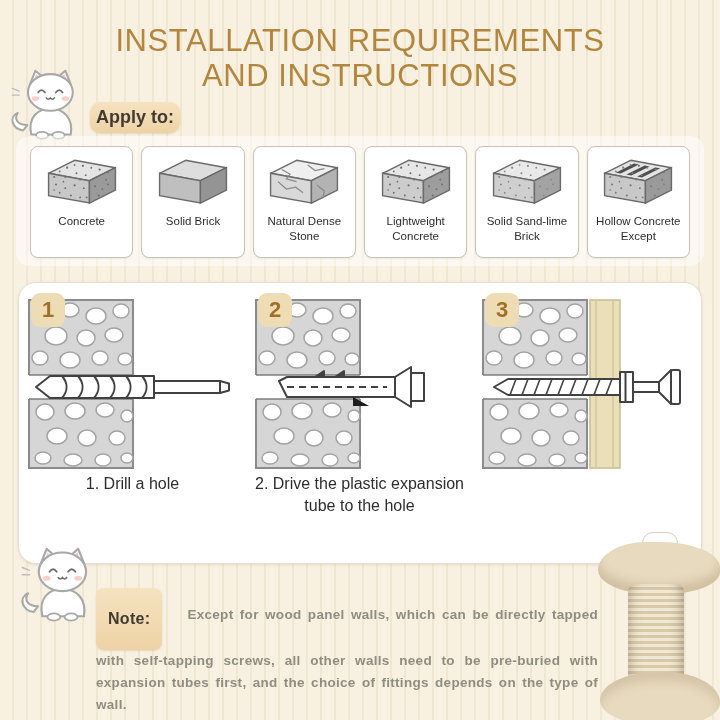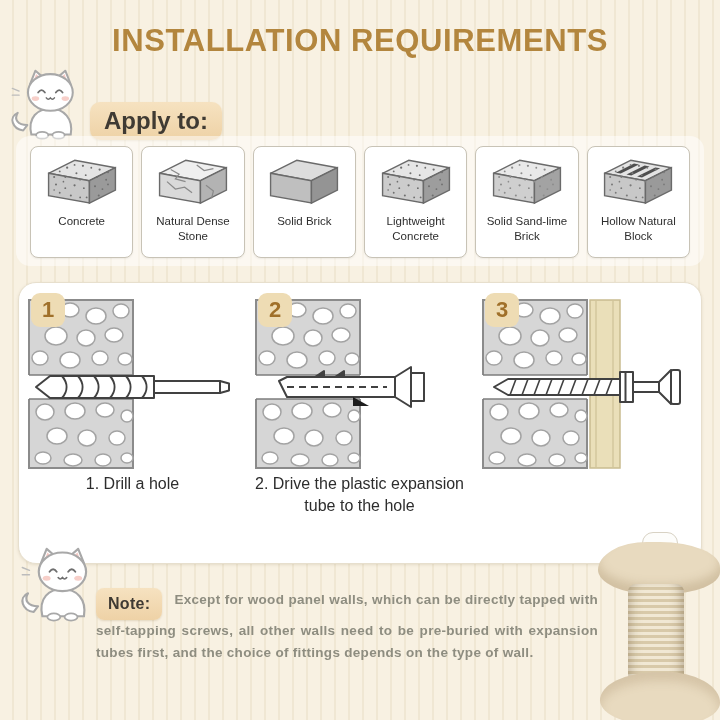--- a/index.html
+++ b/index.html
@@ -1,43 +1,43 @@
 <!DOCTYPE html>
 <html><head>
 <meta charset="utf-8">
 <style>
   *{box-sizing:border-box;margin:0;padding:0}
   html,body{width:720px;height:720px}
   body{font-family:"Liberation Sans",sans-serif;overflow:hidden}
   .page{position:relative;width:720px;height:720px;
     background:repeating-linear-gradient(90deg,#f8f1e2 0px,#f8f1e2 12px,#f0e7d3 12px,#f0e7d3 14px);}
   .title{position:absolute;top:24px;left:0;width:100%;text-align:center;color:#b3863e;
-    font-weight:bold;font-size:31px;letter-spacing:.6px;line-height:1.12}
+    font-weight:normal;font-size:31px;letter-spacing:.6px;line-height:1.12}
   .cat{position:absolute}
   .cat.top{left:6px;top:68px;width:86px;height:72px}
   .cat.bottom{left:16px;top:546px;width:90px;height:76px}
   .apply-badge{position:absolute;left:90px;top:102px;background:linear-gradient(180deg,#f6e2c0,#eed2a6);
-    border-radius:10px;padding:5px 14px;font-size:24px;font-weight:bold;color:#3f3a33;box-shadow:0 1px 2px rgba(140,110,60,.2)}
+    border-radius:10px;padding:5px 6px;font-size:18px;font-weight:bold;color:#3f3a33;box-shadow:0 1px 2px rgba(140,110,60,.2)}
   .cards-wrap{position:absolute;left:16px;top:136px;width:688px;height:130px;background:rgba(255,255,255,.5);border-radius:14px}
   .cards{position:absolute;left:30px;top:146px;width:660px;display:flex;gap:8px}
   .card{flex:1;background:#fff;border:1px solid #c8c3b6;border-radius:8px;height:112px;display:flex;
     flex-direction:column;align-items:center;padding-top:9px;box-shadow:0 1px 2px rgba(0,0,0,.06)}
   .mat-svg{width:78px;height:55px;flex:none}
   .card-label{font-size:11.5px;color:#2e2e2e;text-align:center;line-height:1.3;margin-top:3px;padding:0 2px}
   .panel{position:absolute;left:18px;top:282px;width:684px;height:282px;background:#fff;border-radius:18px;
     border:1px solid #e7dfcd;box-shadow:0 1px 3px rgba(120,100,60,.15);display:flex}
   .step{position:relative;width:227px;display:flex;flex-direction:column;align-items:center}
   .step-num{position:absolute;left:12px;top:10px;width:34px;height:34px;background:#eedcb4;border-radius:9px;
     color:#a0702a;font-size:22px;font-weight:bold;display:flex;align-items:center;justify-content:center;z-index:2}
   .step-svg{width:210px;height:170px;margin-top:16px}
   .step-caption{font-size:16px;color:#2d2d2d;text-align:center;line-height:1.35;margin-top:4px;max-width:212px}
   .step.s3 .step-caption{max-width:170px}
   .note-wrap{position:absolute;left:96px;top:588px;width:502px}
   .note-badge{display:inline-block;background:linear-gradient(180deg,#f6e2c0,#eed2a6);border-radius:8px;
-    padding:3px 12px;font-size:16px;font-weight:bold;color:#3f3a33;margin-right:12px;vertical-align:-5px;
+    padding:18px 12px;font-size:16px;font-weight:bold;color:#3f3a33;margin-right:25px;vertical-align:-5px;
     box-shadow:0 1px 2px rgba(140,110,60,.2)}
   .note-text{font-size:13.5px;color:#8e8d80;text-align:justify;line-height:1.62;letter-spacing:.3px;font-weight:bold}
   .post{position:absolute;left:598px;top:536px;width:122px;height:184px}
   .cap{position:absolute;left:44px;top:-4px;width:36px;height:22px;background:#fdfdfb;border:1.5px solid #d8d2c4;border-radius:11px}
   .fluff{position:absolute;background:#e8dabf}
   .fluff.top{left:0;top:6px;width:122px;height:52px;border-radius:45% 55% 50% 50%/60% 55% 48% 52%;
     box-shadow:inset 0 -9px 10px rgba(150,125,85,.28)}
   .fluff.base{left:2px;top:136px;width:120px;height:54px;border-radius:50% 48% 46% 54%/55% 60% 45% 50%;
     box-shadow:inset 0 9px 10px rgba(150,125,85,.22)}
   .pole{position:absolute;left:30px;top:48px;width:56px;height:98px;
@@ -130,20 +130,21 @@
       <ellipse cx="76" cy="99" rx="9" ry="5" fill="#fff" stroke="#a8a8a8" stroke-width="2.5"></ellipse>
       <path d="M8,30 l10,4 M8,40 l10,0" stroke="#bcbcbc" stroke-width="2" stroke-linecap="round" fill="none"></path>
     </symbol>
   </defs>
 </svg>
 
 <div class="page">
 
   <div class="title">
     <div>INSTALLATION REQUIREMENTS</div>
+    <div>AND INSTRUCTIONS</div>
   </div>
 
   <svg class="cat top" viewBox="0 0 124 106">
       <use href="#cat-sym"></use>
     </svg>
 
   <div class="apply-badge">Apply to:</div>
 
   <div class="cards-wrap"></div>
 
@@ -151,45 +152,45 @@
     <div class="card">
       <svg class="mat-svg" viewBox="0 0 84 58">
         <polygon points="6,18 34,4 78,12 50,26" fill="#e4e4e4" stroke="#6a6a6a" stroke-width="1.5" stroke-linejoin="round"></polygon>
         <polygon points="6,18 50,26 50,50 6,42" fill="#c8c8c8" stroke="#6a6a6a" stroke-width="1.5"></polygon>
         <polygon points="50,26 78,12 78,36 50,50" fill="#9a9a9a" stroke="#6a6a6a" stroke-width="1.5"></polygon>
         <g clip-path="url(#block-clip)">
             <use href="#speckles" fill="#6f6f6f"></use>
           </g>
       </svg>
       <span class="card-label">Concrete</span>
+    </div>
+    <div class="card">
+      <svg class="mat-svg" viewBox="0 0 84 58">
+        <polygon points="6,18 34,4 78,12 50,26" fill="#dddddd" stroke="#6a6a6a" stroke-width="1.5" stroke-linejoin="round"></polygon>
+        <polygon points="6,18 50,26 50,50 6,42" fill="#bfbfbf" stroke="#6a6a6a" stroke-width="1.5"></polygon>
+        <polygon points="50,26 78,12 78,36 50,50" fill="#949494" stroke="#6a6a6a" stroke-width="1.5"></polygon>
+      </svg>
+      <span class="card-label">Solid Brick</span>
     </div>
     <div class="card">
       <svg class="mat-svg" viewBox="0 0 84 58">
         <polygon points="6,18 34,4 78,12 50,26" fill="#efefef" stroke="#6a6a6a" stroke-width="1.5" stroke-linejoin="round"></polygon>
         <polygon points="6,18 50,26 50,50 6,42" fill="#d9d9d9" stroke="#6a6a6a" stroke-width="1.5"></polygon>
         <polygon points="50,26 78,12 78,36 50,50" fill="#b3b3b3" stroke="#6a6a6a" stroke-width="1.5"></polygon>
         <g fill="none" stroke="#8a8a8a" stroke-width="1.3">
           <path d="M18,14 l9,5 -4,5 11,3"></path>
           <path d="M46,9 l8,6 10,-2"></path>
           <path d="M14,27 l9,8 10,-2 8,6"></path>
           <path d="M56,31 l8,6 -2,8"></path>
         </g>
       </svg>
       <span class="card-label">Natural Dense Stone</span>
     </div>
     <div class="card">
       <svg class="mat-svg" viewBox="0 0 84 58">
-        <polygon points="6,18 34,4 78,12 50,26" fill="#dddddd" stroke="#6a6a6a" stroke-width="1.5" stroke-linejoin="round"></polygon>
-        <polygon points="6,18 50,26 50,50 6,42" fill="#bfbfbf" stroke="#6a6a6a" stroke-width="1.5"></polygon>
-        <polygon points="50,26 78,12 78,36 50,50" fill="#949494" stroke="#6a6a6a" stroke-width="1.5"></polygon>
-      </svg>
-      <span class="card-label">Solid Brick</span>
-    </div>
-    <div class="card">
-      <svg class="mat-svg" viewBox="0 0 84 58">
         <polygon points="6,18 34,4 78,12 50,26" fill="#e6e6e6" stroke="#6a6a6a" stroke-width="1.5" stroke-linejoin="round"></polygon>
         <polygon points="6,18 50,26 50,50 6,42" fill="#cccccc" stroke="#6a6a6a" stroke-width="1.5"></polygon>
         <polygon points="50,26 78,12 78,36 50,50" fill="#9d9d9d" stroke="#6a6a6a" stroke-width="1.5"></polygon>
         <g clip-path="url(#block-clip)">
             <use href="#speckles" fill="#6f6f6f"></use>
           </g>
       </svg>
       <span class="card-label">Lightweight Concrete</span>
     </div>
     <div class="card">
@@ -208,21 +209,21 @@
         <polygon points="6,18 34,4 78,12 50,26" fill="#e4e4e4" stroke="#6a6a6a" stroke-width="1.5" stroke-linejoin="round"></polygon>
         <polygon points="6,18 50,26 50,50 6,42" fill="#c8c8c8" stroke="#6a6a6a" stroke-width="1.5"></polygon>
         <polygon points="50,26 78,12 78,36 50,50" fill="#9a9a9a" stroke="#6a6a6a" stroke-width="1.5"></polygon>
         <polygon points="18.1,17.3 37.7,7.5 43,8.5 23.4,18.3" fill="#4f4f4f"></polygon>
         <polygon points="29.6,19.4 49.2,9.6 54.4,10.6 34.8,20.4" fill="#4f4f4f"></polygon>
         <polygon points="41,21.5 60.6,11.7 65.9,12.7 46.3,22.5" fill="#4f4f4f"></polygon>
         <g clip-path="url(#block-clip)">
             <use href="#speckles" fill="#7a7a7a"></use>
           </g>
       </svg>
-      <span class="card-label">Hollow Natural Block</span>
+      <span class="card-label">Hollow Concrete Except</span>
     </div>
   </div>
 
   <div class="panel">
 
     <div class="step s1">
       <div class="step-num">1</div>
       <svg class="step-svg" viewBox="0 0 210 170">
         <use href="#wall-g"></use>
         <g fill="#fff" stroke="#414141" stroke-width="2" stroke-linejoin="round">

